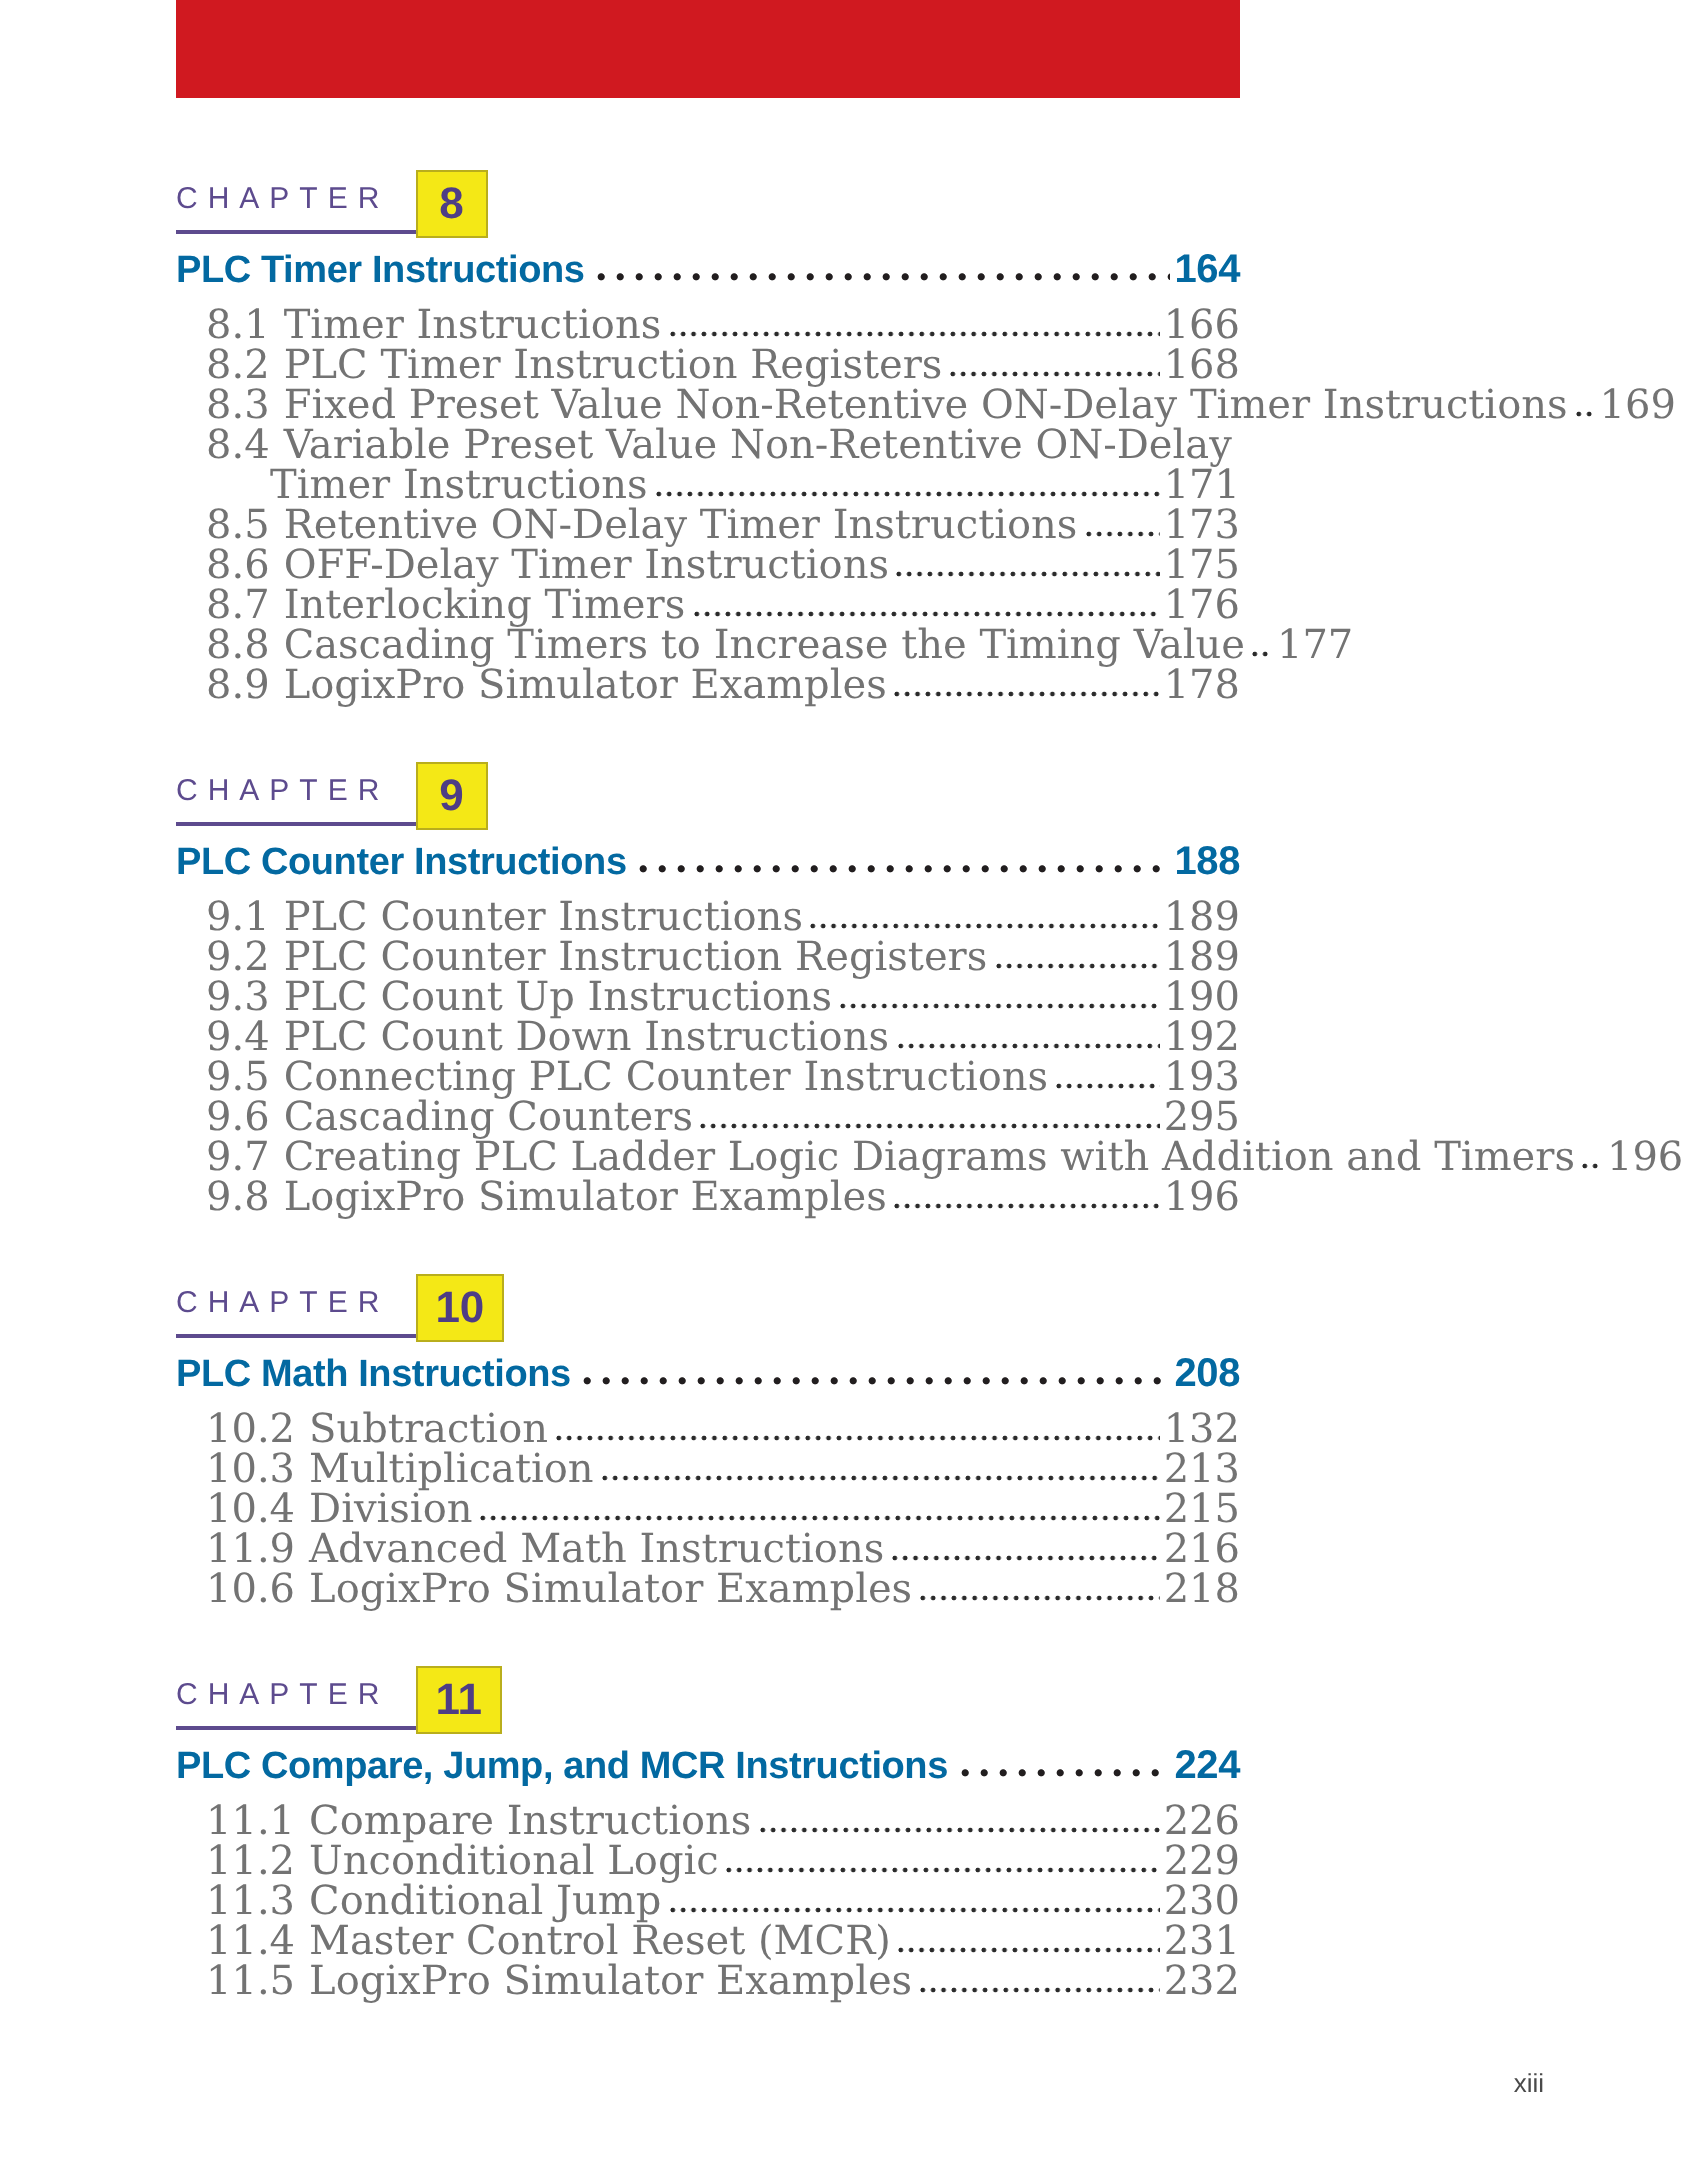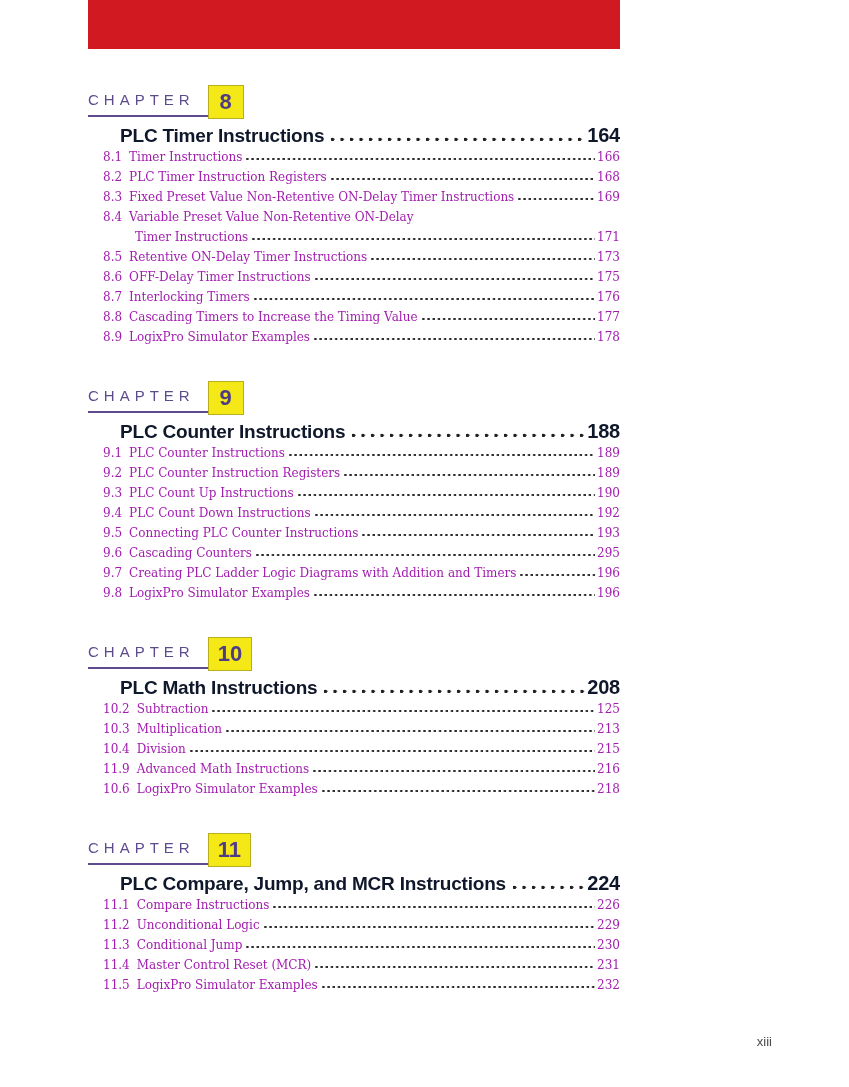--- a/index.html
+++ b/index.html
@@ -63,43 +63,42 @@
   .toc-line {
     display: flex;
     align-items: baseline;
     white-space: nowrap;
   }
   .chapter-title-line {
     height: 22px;
     margin-bottom: 4px;
     font-weight: bold;
     font-size: 19px;
-    color: #0f172a;
+    color: #0369a1;
     letter-spacing: -0.2px;
-    margin-left: 32px;
   }
   .leader {
     flex: 1 1 0;
     min-width: 10px;
     background-repeat: repeat-x;
     background-position: left bottom;
   }
   .leader-bold {
     height: 5px;
     margin: 0 2px 0 6px;
     background-image: radial-gradient(circle at 2.6px 2.4px, #221e1f 1.55px, transparent 2px);
     background-size: 9.5px 5px;
   }
   .chapter-page { font-weight: bold; font-size: 20px; flex: 0 0 auto; }
 
   
   .sections {
     font-family: "DejaVu Serif", serif;
-    font-size: 12px;
-    color: #a21caf;
+    font-size: 20px;
+    color: #737373;
     padding-left: 15px;
   }
   .toc-row {
     display: flex;
     align-items: baseline;
     height: 20px;
     white-space: nowrap;
   }
   .sec-num { flex: 0 0 auto; margin-right: 7px; }
   .sec-title { flex: 0 0 auto; }
@@ -292,21 +291,21 @@
       <span class="chapter-title">PLC Math Instructions</span>
       <span class="leader leader-bold"></span>
       <span class="chapter-page">208</span>
     </div>
     <div class="sections">
 
   <div class="toc-row">
     <span class="sec-num">10.2</span>
     <span class="sec-title">Subtraction</span>
     <span class="leader leader-fine"></span>
-    <span class="sec-page">125</span>
+    <span class="sec-page">132</span>
   </div>
 
   <div class="toc-row">
     <span class="sec-num">10.3</span>
     <span class="sec-title">Multiplication</span>
     <span class="leader leader-fine"></span>
     <span class="sec-page">213</span>
   </div>
 
   <div class="toc-row">

